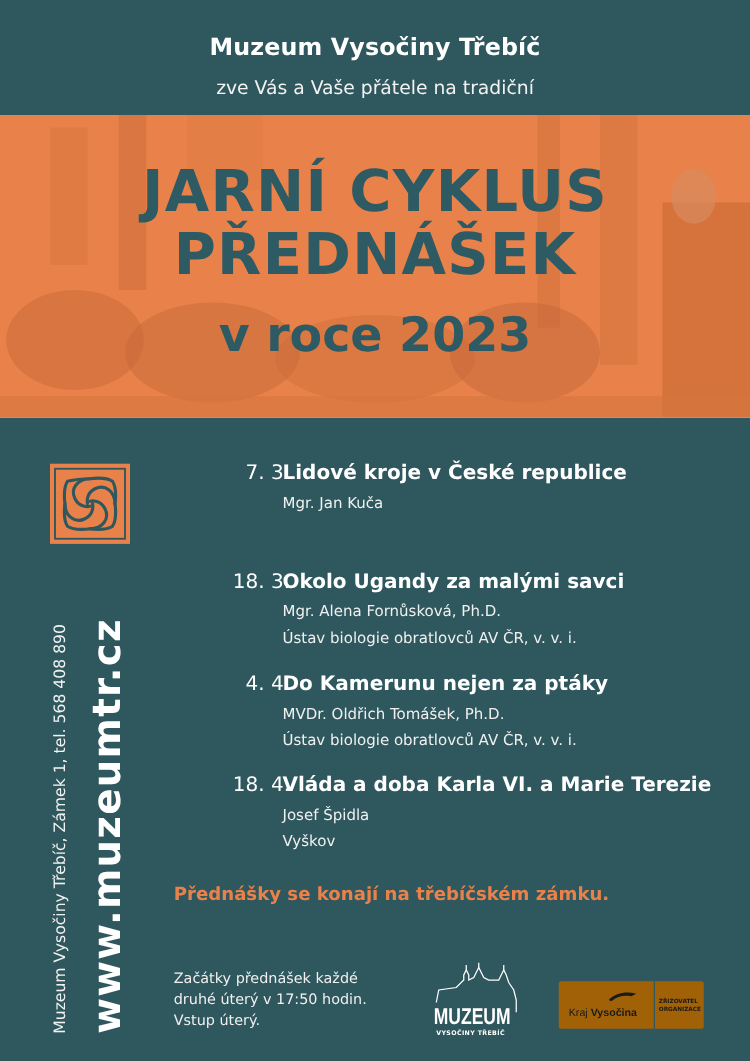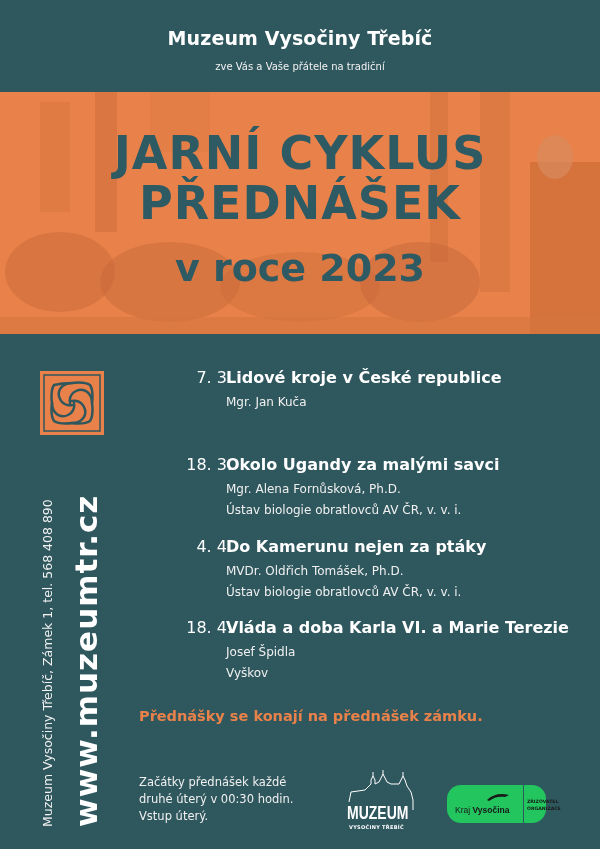--- a/index.html
+++ b/index.html
@@ -5,21 +5,21 @@
   * { margin: 0; padding: 0; box-sizing: border-box; }
   html, body { width: 600px; height: 849px; overflow: hidden; }
   body {
     background: #2f575e;
     font-family: "DejaVu Sans", "Liberation Sans", sans-serif;
     color: #ffffff;
     position: relative;
   }
   .header { position: absolute; top: 0; left: 0; width: 600px; height: 64px; text-align: center; }
   .header .org { position: absolute; top: 27px; left: 0; width: 600px; font-size: 19px; font-weight: bold; letter-spacing: 0.1px; }
-  .header .invite { position: absolute; top: 61px; left: 0; width: 600px; font-size: 10px; font-weight: normal; color: #f2f2f2; }
+  .header .invite { position: absolute; top: 61px; left: 0; width: 600px; font-size: 15px; font-weight: normal; color: #f2f2f2; }
 
   .banner {
     position: absolute; top: 92px; left: 0; width: 600px; height: 242px;
     background: #fef9c3;
     overflow: hidden;
   }
   .banner .photo { position: absolute; inset: 0; }
   .banner .title { position: absolute; left: 0; width: 600px; text-align: center; color: #2d5a63; font-weight: bold; }
   .banner .t1 { top: 34px; font-size: 46px; letter-spacing: 1px; font-family: "DejaVu Sans", sans-serif; }
   .banner .t2 { top: 84px; font-size: 46px; letter-spacing: 1px; font-family: "DejaVu Sans", sans-serif; }
@@ -54,21 +54,21 @@
   .ev4 { top: 250px; position: absolute; width: 450px; }
 
   .venue { position: absolute; top: 708px; left: 139px; font-size: 14.5px; font-weight: bold; color: #e9824a; white-space: nowrap; }
 
   .info { position: absolute; top: 774px; left: 139px; font-size: 11.5px; line-height: 17px; color: #f0f0f0; }
 
   .museum-logo { position: absolute; top: 770px; left: 345px; width: 90px; height: 60px; }
   .museum-logo .mz { position: absolute; left: 2px; top: 32px; font-size: 14px; font-weight: bold; letter-spacing: 0px; font-family: "Liberation Sans", sans-serif; transform: scaleY(1.3); transform-origin: 0 0; }
   .museum-logo .vt { position: absolute; left: 4px; top: 54px; font-size: 5px; font-weight: bold; letter-spacing: 0.3px; white-space: nowrap; }
 
-  .kraj { position: absolute; top: 785px; left: 447px; width: 99px; height: 38px; background: #22c55e; border-radius: 14px; }
+  .kraj { position: absolute; top: 785px; left: 447px; width: 116px; height: 38px; background: #a16207; border-radius: 2px; }
   .kraj .name { position: absolute; left: 8px; top: 20px; font-size: 8.5px; color: #1a1a1a; white-space: nowrap; font-family: "Liberation Sans", sans-serif; }
   .kraj .name b { font-weight: bold; }
   .kraj .divider { position: absolute; left: 76px; top: 0; width: 1px; height: 38px; background: #2f575e; }
   .kraj .role { position: absolute; left: 80px; top: 13px; font-size: 4.6px; color: #1a1a1a; line-height: 7px; font-weight: bold; }
   .kraj .swoosh { position: absolute; left: 38px; top: 7px; }
 </style>
 </head>
 <body>
 
 <div class="header">
@@ -135,25 +135,25 @@
     <div class="inst">Ústav biologie obratlovců AV ČR, v. v. i.</div>
   </div>
   <div class="event ev4">
     <div class="date">18. 4.</div>
     <div class="etitle">Vláda a doba Karla VI. a Marie Terezie</div>
     <div class="speaker">Josef Špidla</div>
     <div class="inst">Vyškov</div>
   </div>
 </div>
 
-<div class="venue">Přednášky se konají na přednášek zámku.</div>
+<div class="venue">Přednášky se konají na třebíčském zámku.</div>
 
 <div class="info">
   <div>Začátky přednášek každé</div>
-  <div>druhé úterý v 00:30 hodin.</div>
+  <div>druhé úterý v 17:50 hodin.</div>
   <div>Vstup úterý.</div>
 </div>
 
 <div class="museum-logo">
   <svg width="90" height="40" viewBox="0 0 90 40" style="position:absolute;left:0;top:0;">
     <path d="M4 32 L6 22 L20 20 L26 14 L26 10 L28 6 L30 10 L30 14 L34 12 L36 8 L38 4 L40 8 L42 12 L46 14 L54 14 L56 10 L58 6 L60 10 L62 16 L66 22 L68 30 L68 40" fill="none" stroke="#ffffff" stroke-width="1"></path>
     <line x1="28" y1="2" x2="28" y2="6" stroke="#ffffff" stroke-width="1"></line>
     <line x1="38" y1="0" x2="38" y2="4" stroke="#ffffff" stroke-width="1"></line>
     <line x1="58" y1="2" x2="58" y2="6" stroke="#ffffff" stroke-width="1"></line>
   </svg>

